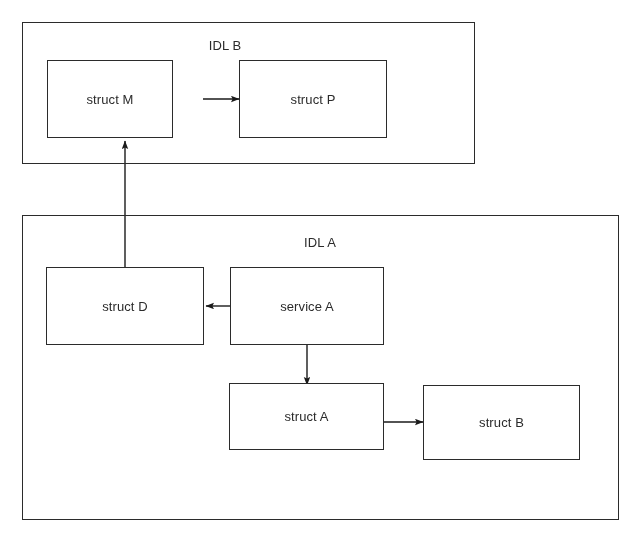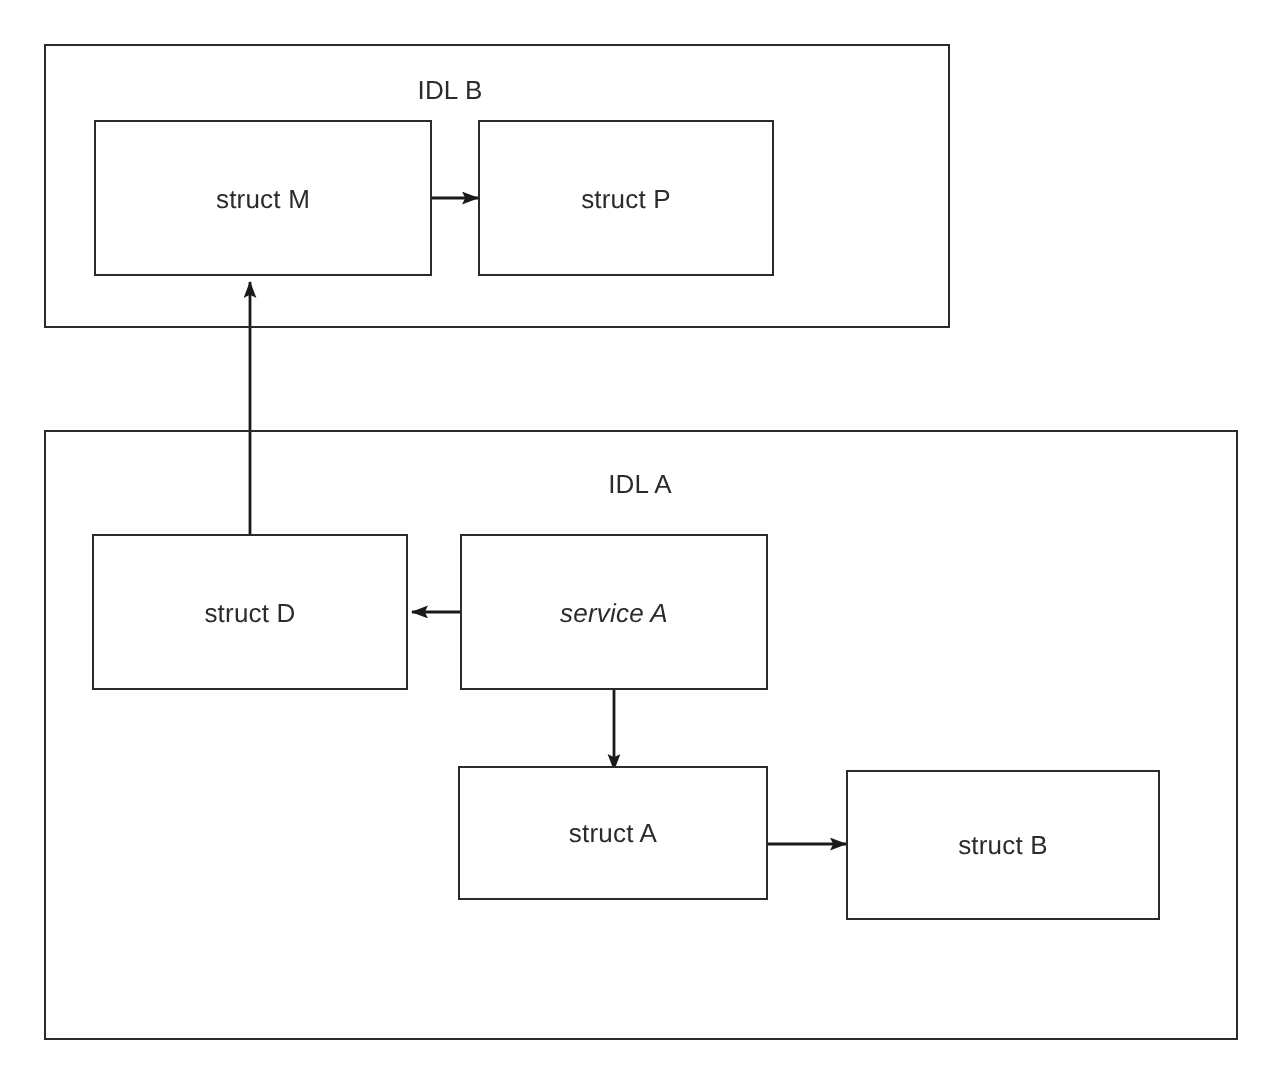--- a/index.html
+++ b/index.html
@@ -72,30 +72,30 @@
         <polyline points="384,422 423,422" marker-end="url(#arrowhead)"></polyline>
       </g>
   </svg>
 
   <div class="container-box" style="left: 22px; top: 22px; width: 453px; height: 142px;"></div>
   <div class="container-label" style="left: 225px; top: 45px;">IDL B</div>
 
   <div class="container-box" style="left: 22px; top: 215px; width: 597px; height: 305px;"></div>
   <div class="container-label" style="left: 320px; top: 242px;">IDL A</div>
 
-  <div class="node-box" style="left: 47px; top: 60px; width: 169px; height: 78px;">
+  <div class="node-box" style="left: 47px; top: 60px; width: 126px; height: 78px;">
     <span class="node-label">struct M</span>
   </div>
   <div class="node-box" style="left: 239px; top: 60px; width: 148px; height: 78px;">
     <span class="node-label">struct P</span>
   </div>
   <div class="node-box" style="left: 46px; top: 267px; width: 158px; height: 78px; text-align: center;">
     <span class="node-label">struct D</span>
   </div>
-  <div class="node-box" style="left: 230px; top: 267px; width: 154px; height: 78px; font-style: italic;">
+  <div class="node-box" style="left: 230px; top: 267px; width: 154px; height: 78px;">
     <span class="node-label">service A</span>
   </div>
   <div class="node-box" style="left: 229px; top: 383px; width: 155px; height: 67px;">
     <span class="node-label">struct A</span>
   </div>
   <div class="node-box" style="left: 423px; top: 385px; width: 157px; height: 75px;">
     <span class="node-label">struct B</span>
   </div>
 
 </div>

